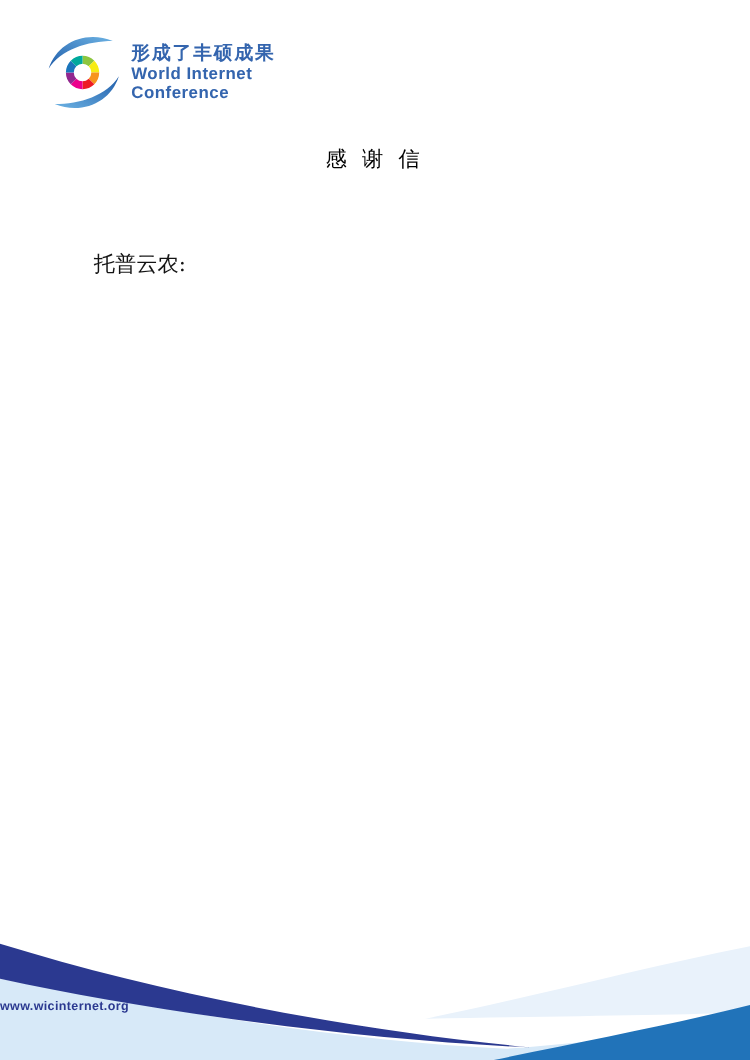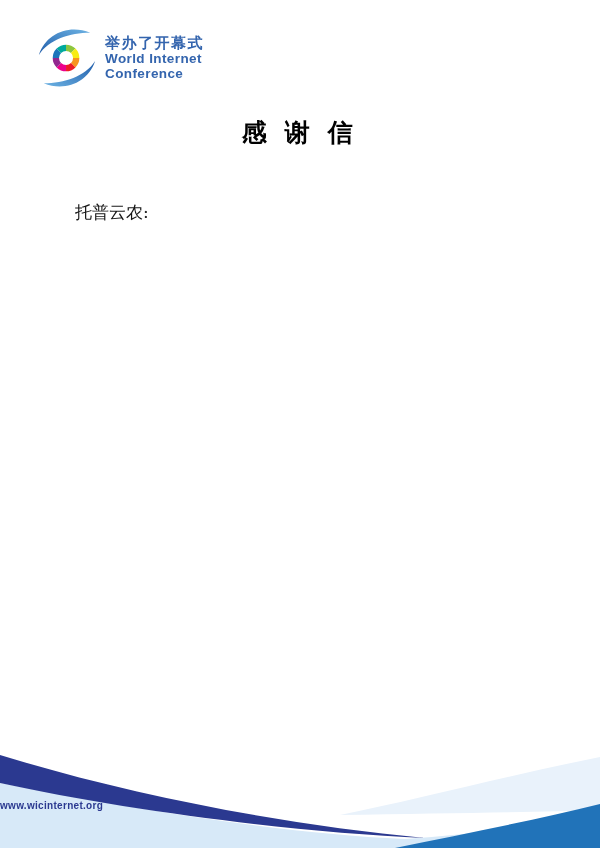--- a/index.html
+++ b/index.html
@@ -25,22 +25,22 @@
     line-height:1.08;
   }
   .logo-cn { font-size:15px; letter-spacing:1.5px; margin-bottom:1px; }
   .logo-en { font-size:13.5px; letter-spacing:0.4px; }
 
   
   .letter-title {
     position:absolute; top:116px; left:0; right:0;
     text-align:center;
     font-family:"Liberation Sans", sans-serif;
-    font-weight:bold;
-    font-size:25px;
+    font-weight:normal;
+    font-size:17px;
     letter-spacing:0.22em;
     color:#000000;
   }
   .letter-body {
     position:absolute; top:196px; left:75px; width:452px;
     font-size:17px;
     line-height:33px;
     color:#141414;
     text-align:justify;
   }
@@ -89,21 +89,21 @@
         <path d="M38.42,24.58 A10.5,10.5 0 0 1 41.5,32" stroke="#f7ec13"></path>
         <path d="M41.5,32 A10.5,10.5 0 0 1 38.42,39.42" stroke="#f7941d"></path>
         <path d="M38.42,39.42 A10.5,10.5 0 0 1 31,42.5" stroke="#ed1c24"></path>
         <path d="M31,42.5 A10.5,10.5 0 0 1 23.58,39.42" stroke="#ec008c"></path>
         <path d="M23.58,39.42 A10.5,10.5 0 0 1 20.5,32" stroke="#92278f"></path>
         <path d="M20.5,32 A10.5,10.5 0 0 1 23.58,24.58" stroke="#1b75bb"></path>
         <path d="M23.58,24.58 A10.5,10.5 0 0 1 31,21.5" stroke="#00a99d"></path>
       </g>
     </svg>
     <div class="logo-text">
-      <div class="logo-cn">举办了开幕式</div>
+      <div class="logo-cn">形成了丰硕成果</div>
       <div class="logo-en">World Internet</div>
       <div class="logo-en">Conference</div>
     </div>
   </div>
 
   <div class="letter-title">感 谢 信</div>
 
   <div class="letter-body">
     <p class="salutation">托普云农:</p>
   </div>

